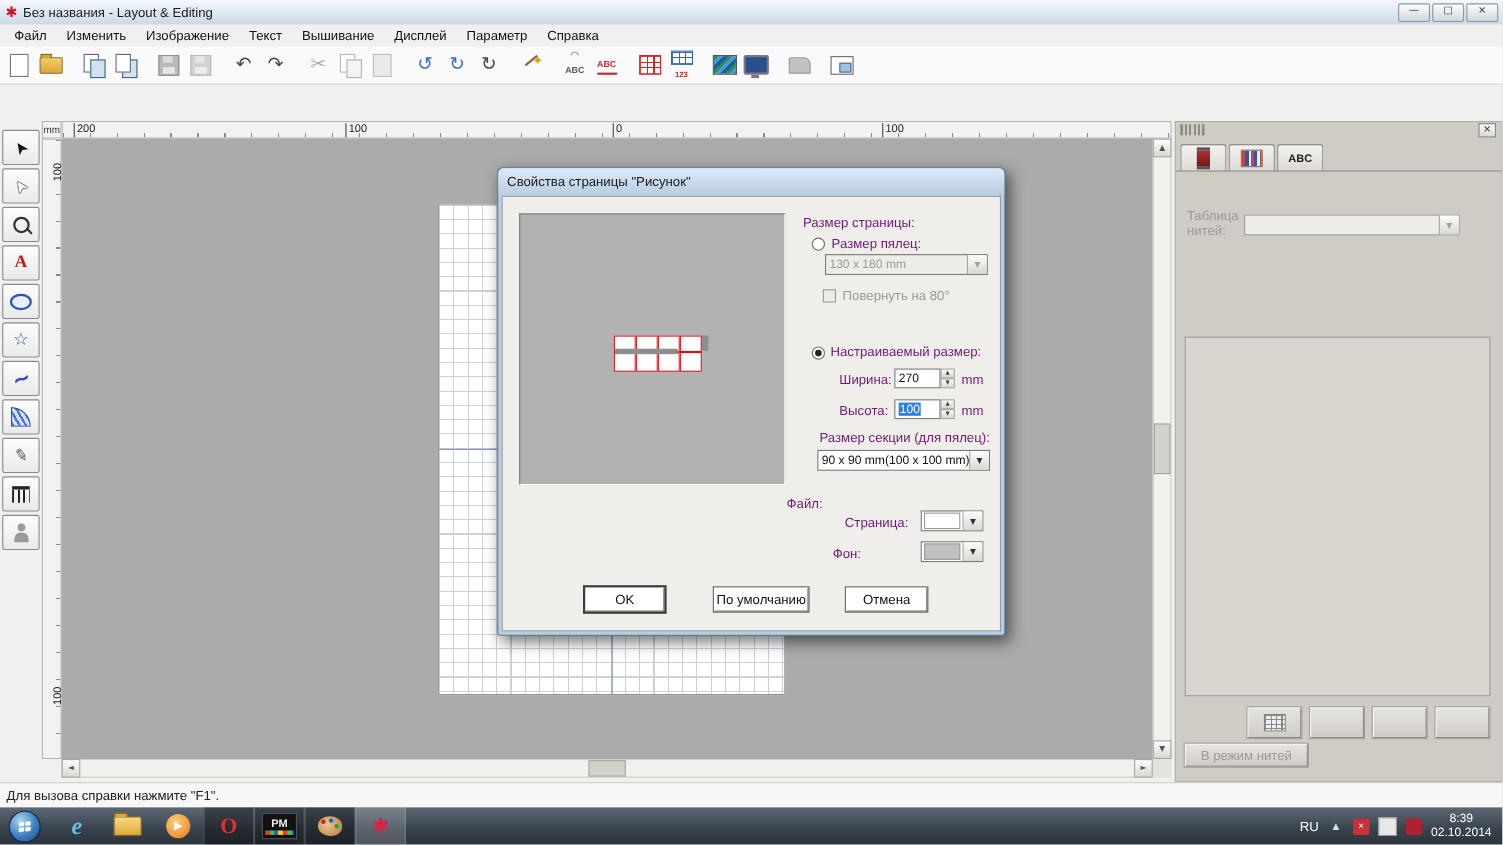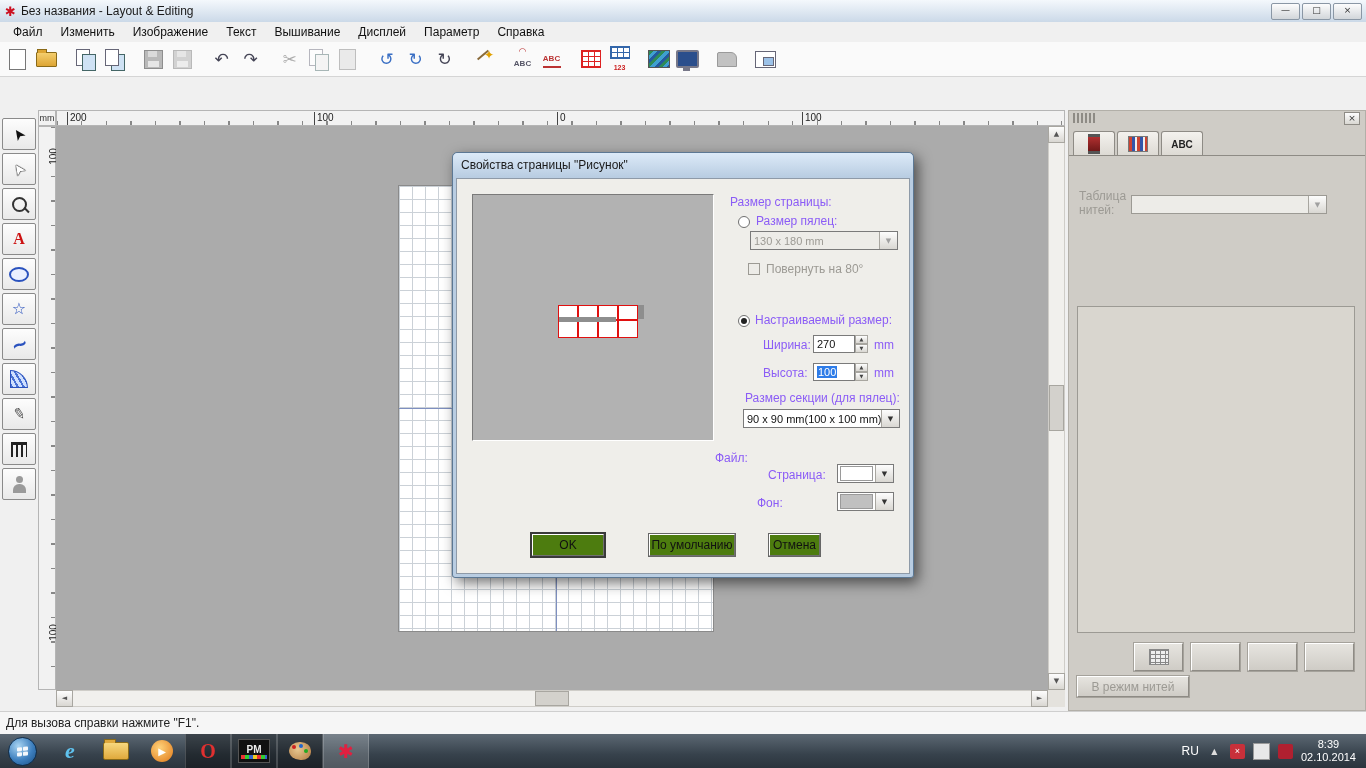--- a/index.html
+++ b/index.html
@@ -157,21 +157,21 @@
   #tray{position:absolute;right:0;top:0;height:34px;display:flex;align-items:center;gap:8px;padding-right:6px;color:#FFF;}
   .tray-ico{width:15px;height:15px;display:flex;align-items:center;justify-content:center;font-size:9px;}
   #clock{text-align:center;font-size:11px;line-height:13px;padding-right:4px;}
 
   
   #dialog{position:absolute;left:452px;top:152px;width:462px;height:426px;background:#B9CDE2;
      border:1px solid #5C7894;border-radius:5px 5px 3px 3px;box-shadow:4px 5px 14px rgba(0,0,0,0.55);box-sizing:border-box;z-index:50;}
   #dlg-title{height:24px;display:flex;align-items:center;padding-left:8px;color:#1A1A1A;
      background:linear-gradient(#DCEAF8,#B9CDE2);border-radius:5px 5px 0 0;}
   #dlg-body{position:absolute;left:3px;top:25px;right:3px;bottom:3px;background:#EFEEEA;border:1px solid #8E9AA8;}
-  .lbl{position:absolute;white-space:nowrap;color:#8b5cf6;}
+  .lbl{position:absolute;white-space:nowrap;color:#701a75;}
   .lbl-gray{color:#9C9A94;}
   #preview{position:absolute;left:15px;top:15px;width:240px;height:245px;background:#B2B2B2;
      border:1px solid;border-color:#7A7A7A #FFF #FFF #7A7A7A;}
   #section-grid{position:absolute;left:85px;top:110px;display:grid;grid-template-columns:repeat(4,20px);grid-template-rows:15px 18px;}
   #section-grid div{border:1px solid #E01010;background:#FFF;box-sizing:border-box;}
   #section-grid-bar{position:absolute;left:86px;top:122px;width:57px;height:5px;background:#8E8E8E;}
   #section-grid-tab{position:absolute;left:165px;top:110px;width:6px;height:14px;background:#8E8E8E;}
   .radio{position:absolute;width:12px;height:12px;border-radius:50%;background:#FFF;border:1px solid #707070;box-sizing:border-box;}
   .radio.checked:after{content:"";position:absolute;left:2px;top:2px;width:6px;height:6px;border-radius:50%;background:#222;}
   .checkbox{position:absolute;width:12px;height:12px;background:#EDECE8;border:1px solid #9C9A94;box-sizing:border-box;}
@@ -180,21 +180,21 @@
   .combo-text{flex:1;padding-left:3px;white-space:nowrap;overflow:hidden;font-size:11px;}
   .combo-btn{width:17px;height:100%;background:linear-gradient(#FDFDFD,#D9D7D2);border-left:1px solid #A8A6A0;
      display:flex;align-items:center;justify-content:center;font-size:7px;color:#333;}
   .combo-btn.gray{color:#A0A0A0;}
   .edit{position:absolute;height:18px;background:#FFF;border:1px solid #7A7A7A;box-sizing:border-box;
      font-size:11px;line-height:16px;padding-left:3px;}
   .sel-text{background:#2E7CE8;color:#FFF;padding:0 1px;}
   .spinner{position:absolute;width:13px;height:18px;display:flex;flex-direction:column;}
   .spin-half{flex:1;background:linear-gradient(#FDFDFD,#D9D7D2);border:1px solid #A8A6A0;font-size:5px;line-height:7px;
      text-align:center;color:#444;box-sizing:border-box;}
-  .dlg-btn{position:absolute;height:22px;background:#4d7c0f;border:1px solid;border-color:#FFF #707070 #707070 #FFF;
+  .dlg-btn{position:absolute;height:22px;background:#ffffff;border:1px solid;border-color:#FFF #707070 #707070 #FFF;
      outline:1px solid #666;font-size:12px;color:#111;display:flex;align-items:center;justify-content:center;box-sizing:border-box;}
   .dlg-btn.default{outline:2px solid #3A3A3A;}
   .swatch{flex:1;height:13px;margin:0 2px;border:1px solid #9A9A9A;}
 </style>
 </head>
 <body>
 
 <div id="screen">
 
   <div id="titlebar">
@@ -536,17 +536,17 @@
       </div>
 
       <span class="lbl" style="left:300px;top:317px">Фон:</span>
       <div class="combo" style="left:380px;top:313px;width:57px">
         <span class="swatch" style="background:#C0C0C0"></span>
         <span class="combo-btn glyph">▼</span>
       </div>
 
       <div class="dlg-btn default" style="left:75px;top:355px;width:72px">OK</div>
       <div class="dlg-btn" style="left:192px;top:355px;width:86px">По умолчанию</div>
-      <div class="dlg-btn" style="left:312px;top:355px;width:51px">Отмена</div>
+      <div class="dlg-btn" style="left:312px;top:355px;width:74px">Отмена</div>
     </div>
   </div>
 
 </div>
 
 </body></html>

